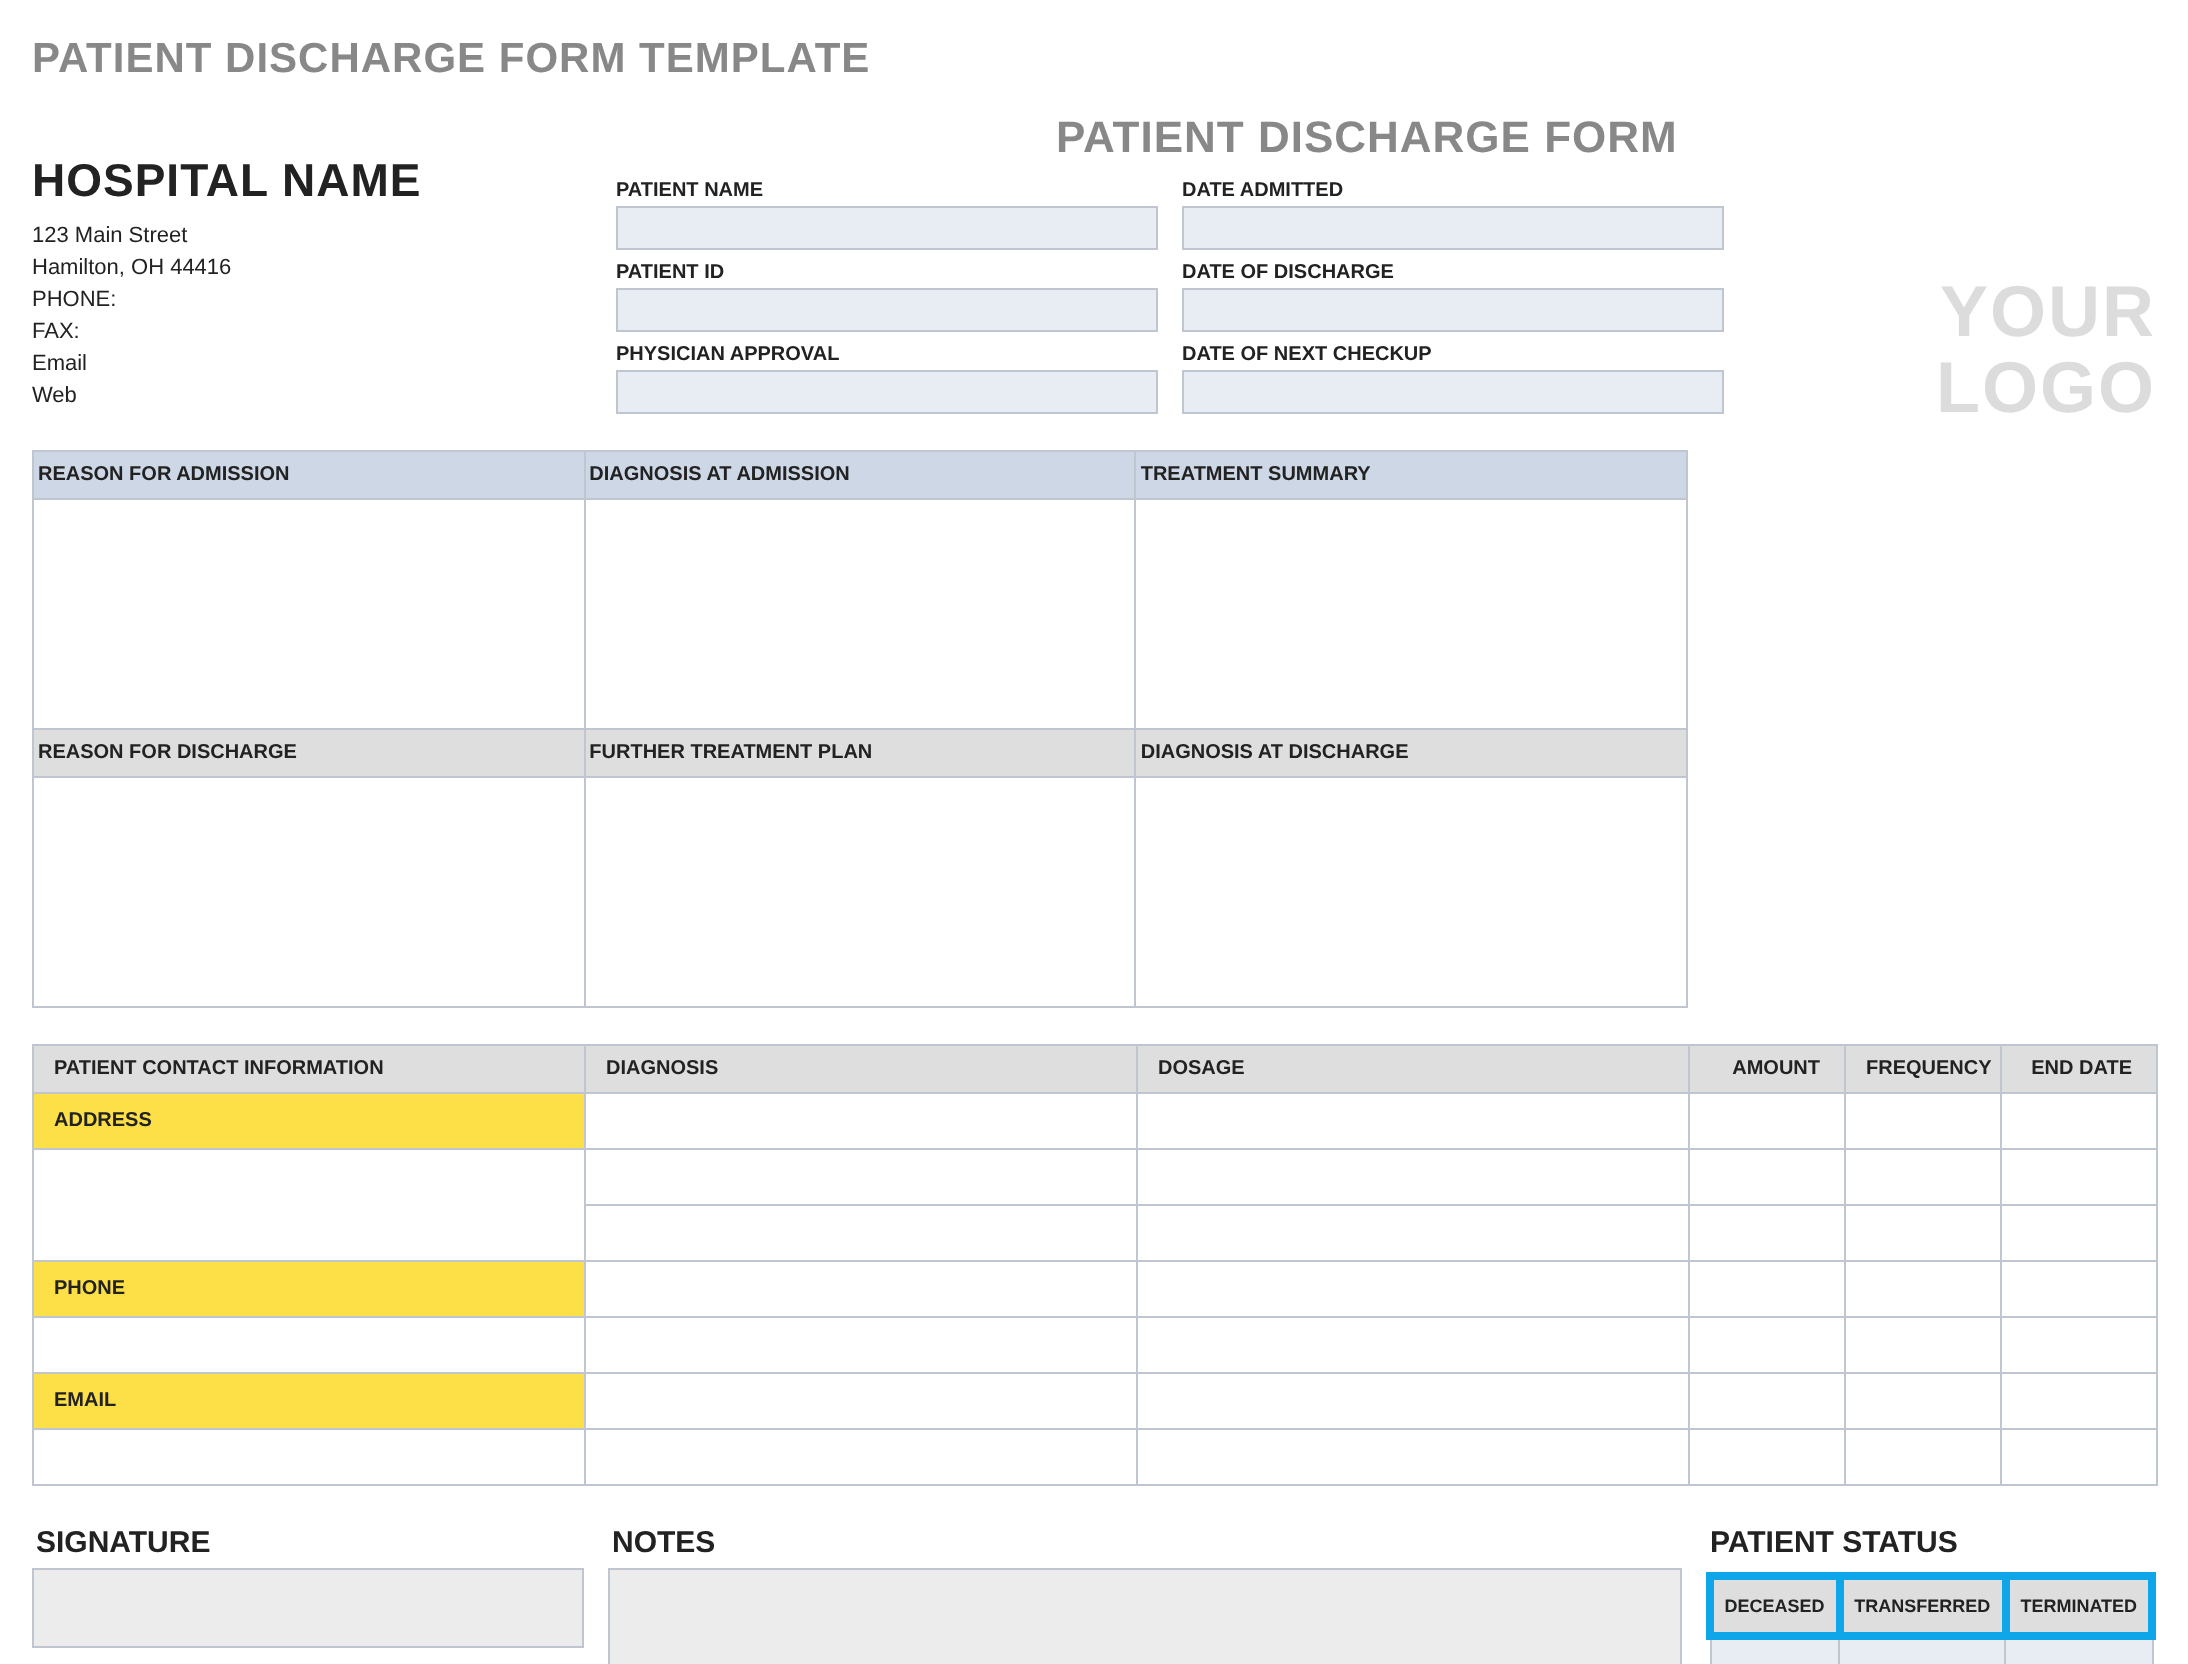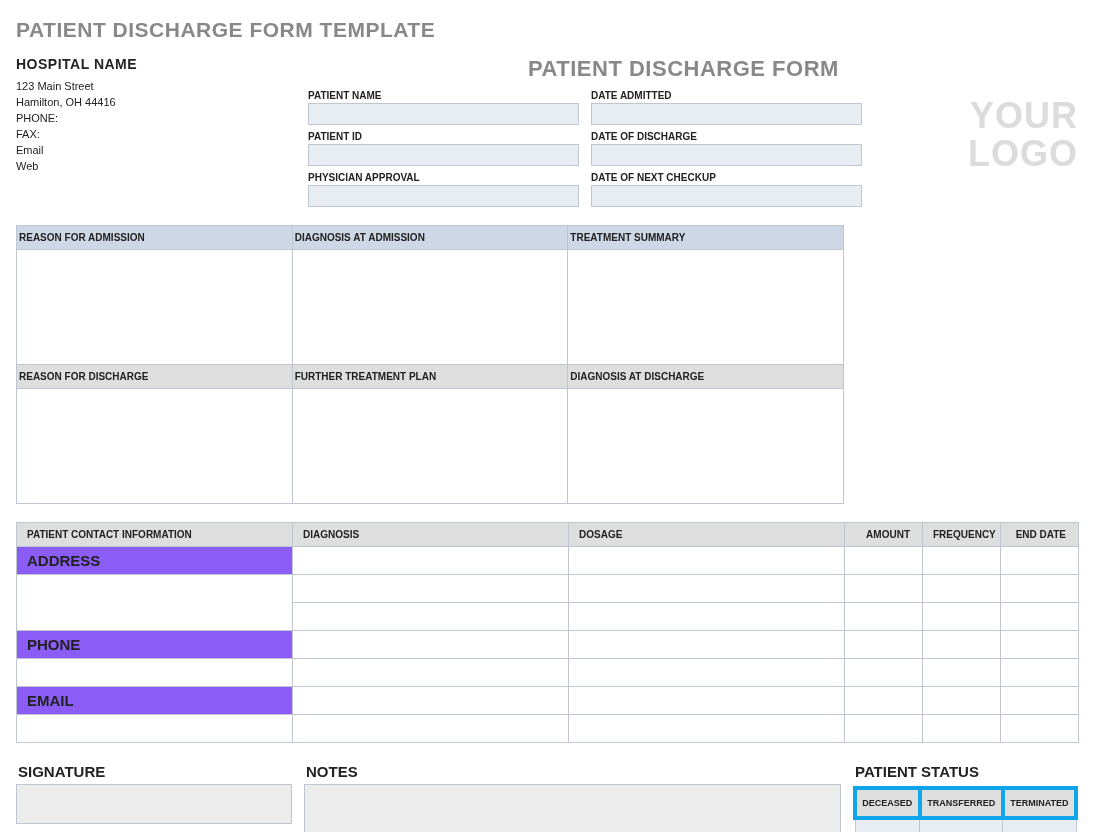--- a/index.html
+++ b/index.html
@@ -14,25 +14,25 @@
   }
   .page-title {
     font-size: 21px;
     font-weight: bold;
     color: #888;
     letter-spacing: 0.5px;
     margin-bottom: 14px;
   }
   .top-row { display: flex; gap: 16px; }
   .hospital-col { width: 276px; }
-  .hospital-name { font-size: 14px; font-weight: 600; color: #222; margin-bottom: 8px; letter-spacing:0.5px;}
+  .hospital-name { font-size: 23px; font-weight: 600; color: #222; margin-bottom: 8px; letter-spacing:0.5px;margin-top:21px;}
   .hospital-line { font-size: 11px; margin: 4px 0; }
   .center-col { flex: 1; position: relative; }
   .form-title { font-size: 22px; font-weight: 600; color: #888; letter-spacing:0.5px; margin-bottom: 8px; text-align:left; padding-left:220px;}
-  .logo-col { width: 200px; display:flex; align-items:center; justify-content:flex-end;}
+  .logo-col { width: 200px; display:flex; align-items:flex-end; justify-content:flex-end;}
   .logo-text { font-size: 36px; font-weight: bold; color: #dcdcdc; line-height:1.05; text-align:right; letter-spacing:1px;}
   .field-pair-row { display: flex; gap: 12px; margin-bottom: 6px; }
   .field { flex: 1; }
   .field-label { font-size: 10px; font-weight: bold; margin-bottom: 2px; }
   .field-box { background:#e8edf3; border:1px solid #bfc6cf; height:22px; }
   
   
   .summary-block { margin-top: 12px; width: 828px; }
   .sum-row { display:flex; }
   .sum-head { flex:1; border:1px solid #bfc6cf; padding:6px 2px; font-size:10px; font-weight:bold; }
@@ -42,21 +42,21 @@
   .sum-row .sum-head + .sum-head,
   .sum-row .sum-body + .sum-body { border-left:none; }
 
   
   .med-block { margin-top:18px; width:1062px;}
   table.med { border-collapse: collapse; width:100%; table-layout:fixed;}
   table.med th, table.med td { border:1px solid #bfc6cf; font-size:10px; }
   table.med th { background:#dedede; font-weight:bold; text-align:left; padding:6px 10px; }
   table.med th.right { text-align:right; padding-right:12px;}
   table.med td { height:28px; padding:0 10px;}
-  table.med td.subhead { background:#8b5cf6; font-weight:bold; font-size:15px;}
+  table.med td.subhead { background:#fde047; font-weight:bold; font-size:10px;}
   table.med td.subbody { background:#fff; height:28px;}
 
   
   .footer-block { margin-top:16px; width:1062px; display:flex; gap:0;}
   .sig-col { width:276px; }
   .sig-label { font-size:15px; font-weight:bold; padding:4px 2px;}
   .sig-box { border:1px solid #bfc6cf; background:#ececec; height:40px;}
   .notes-col { flex:1; margin-left:12px;}
   .notes-box { border:1px solid #bfc6cf; background:#ececec; height:110px;}
   .status-col { width:225px; margin-left:12px;}

